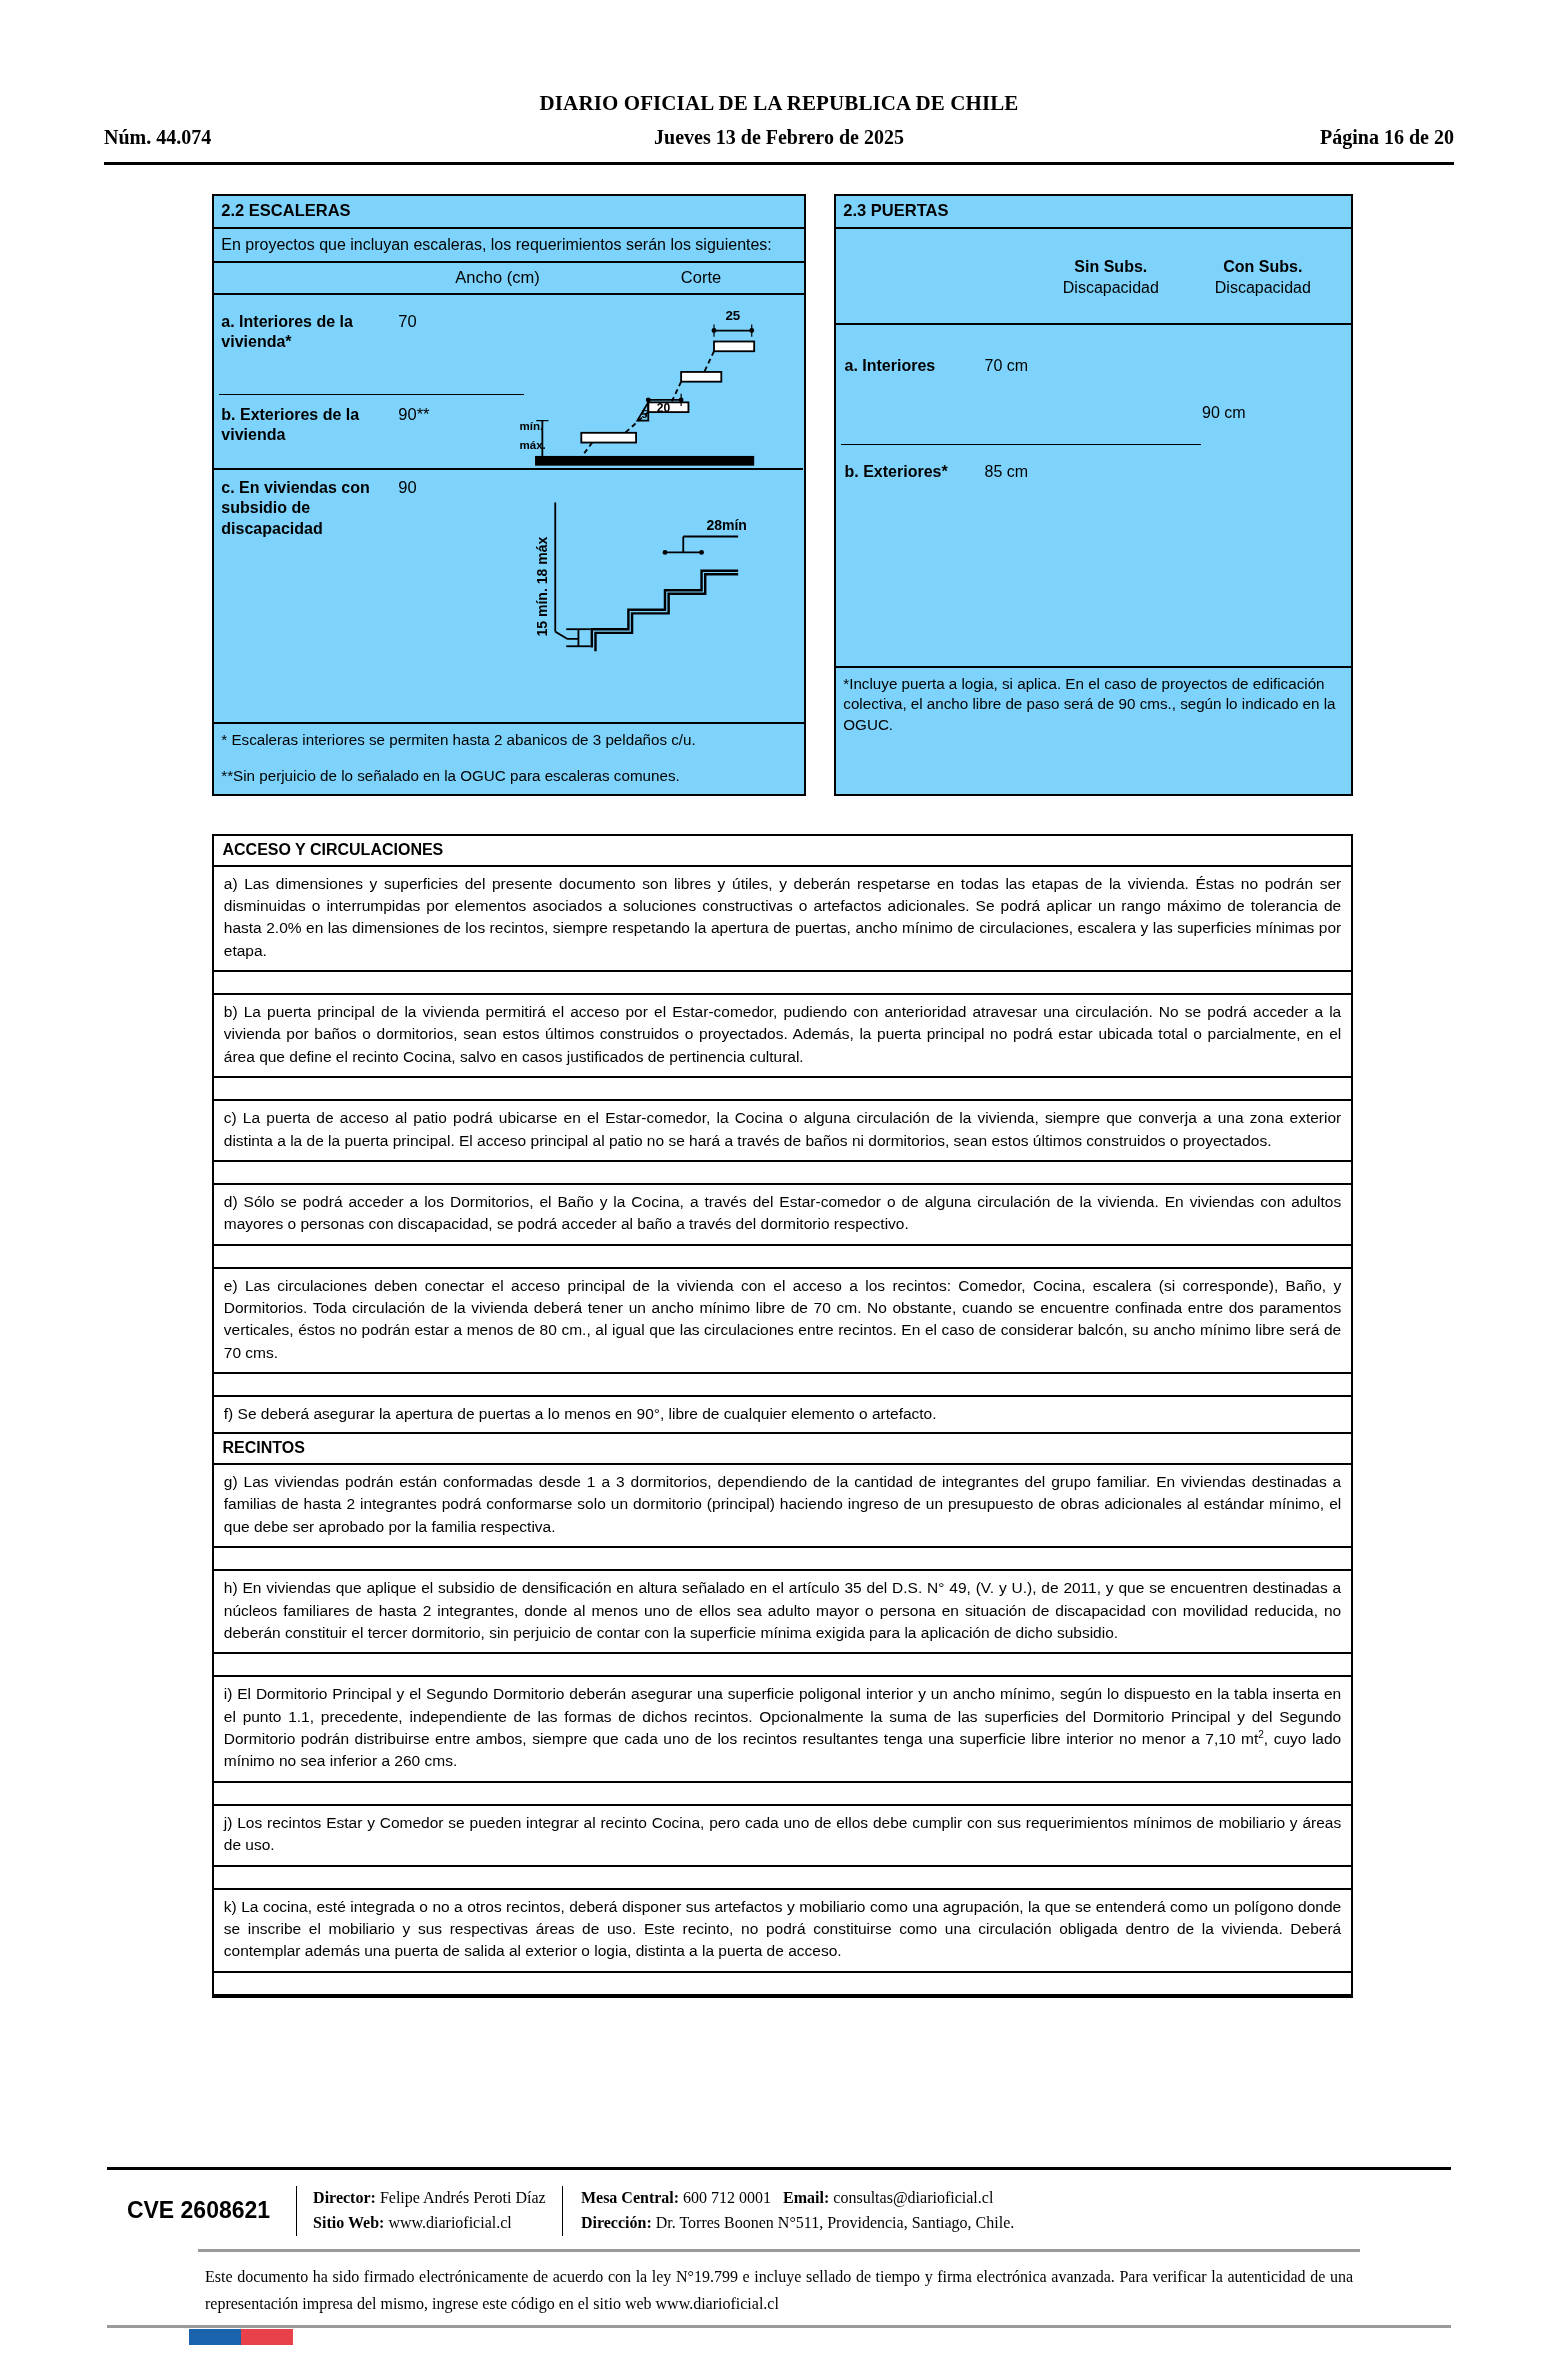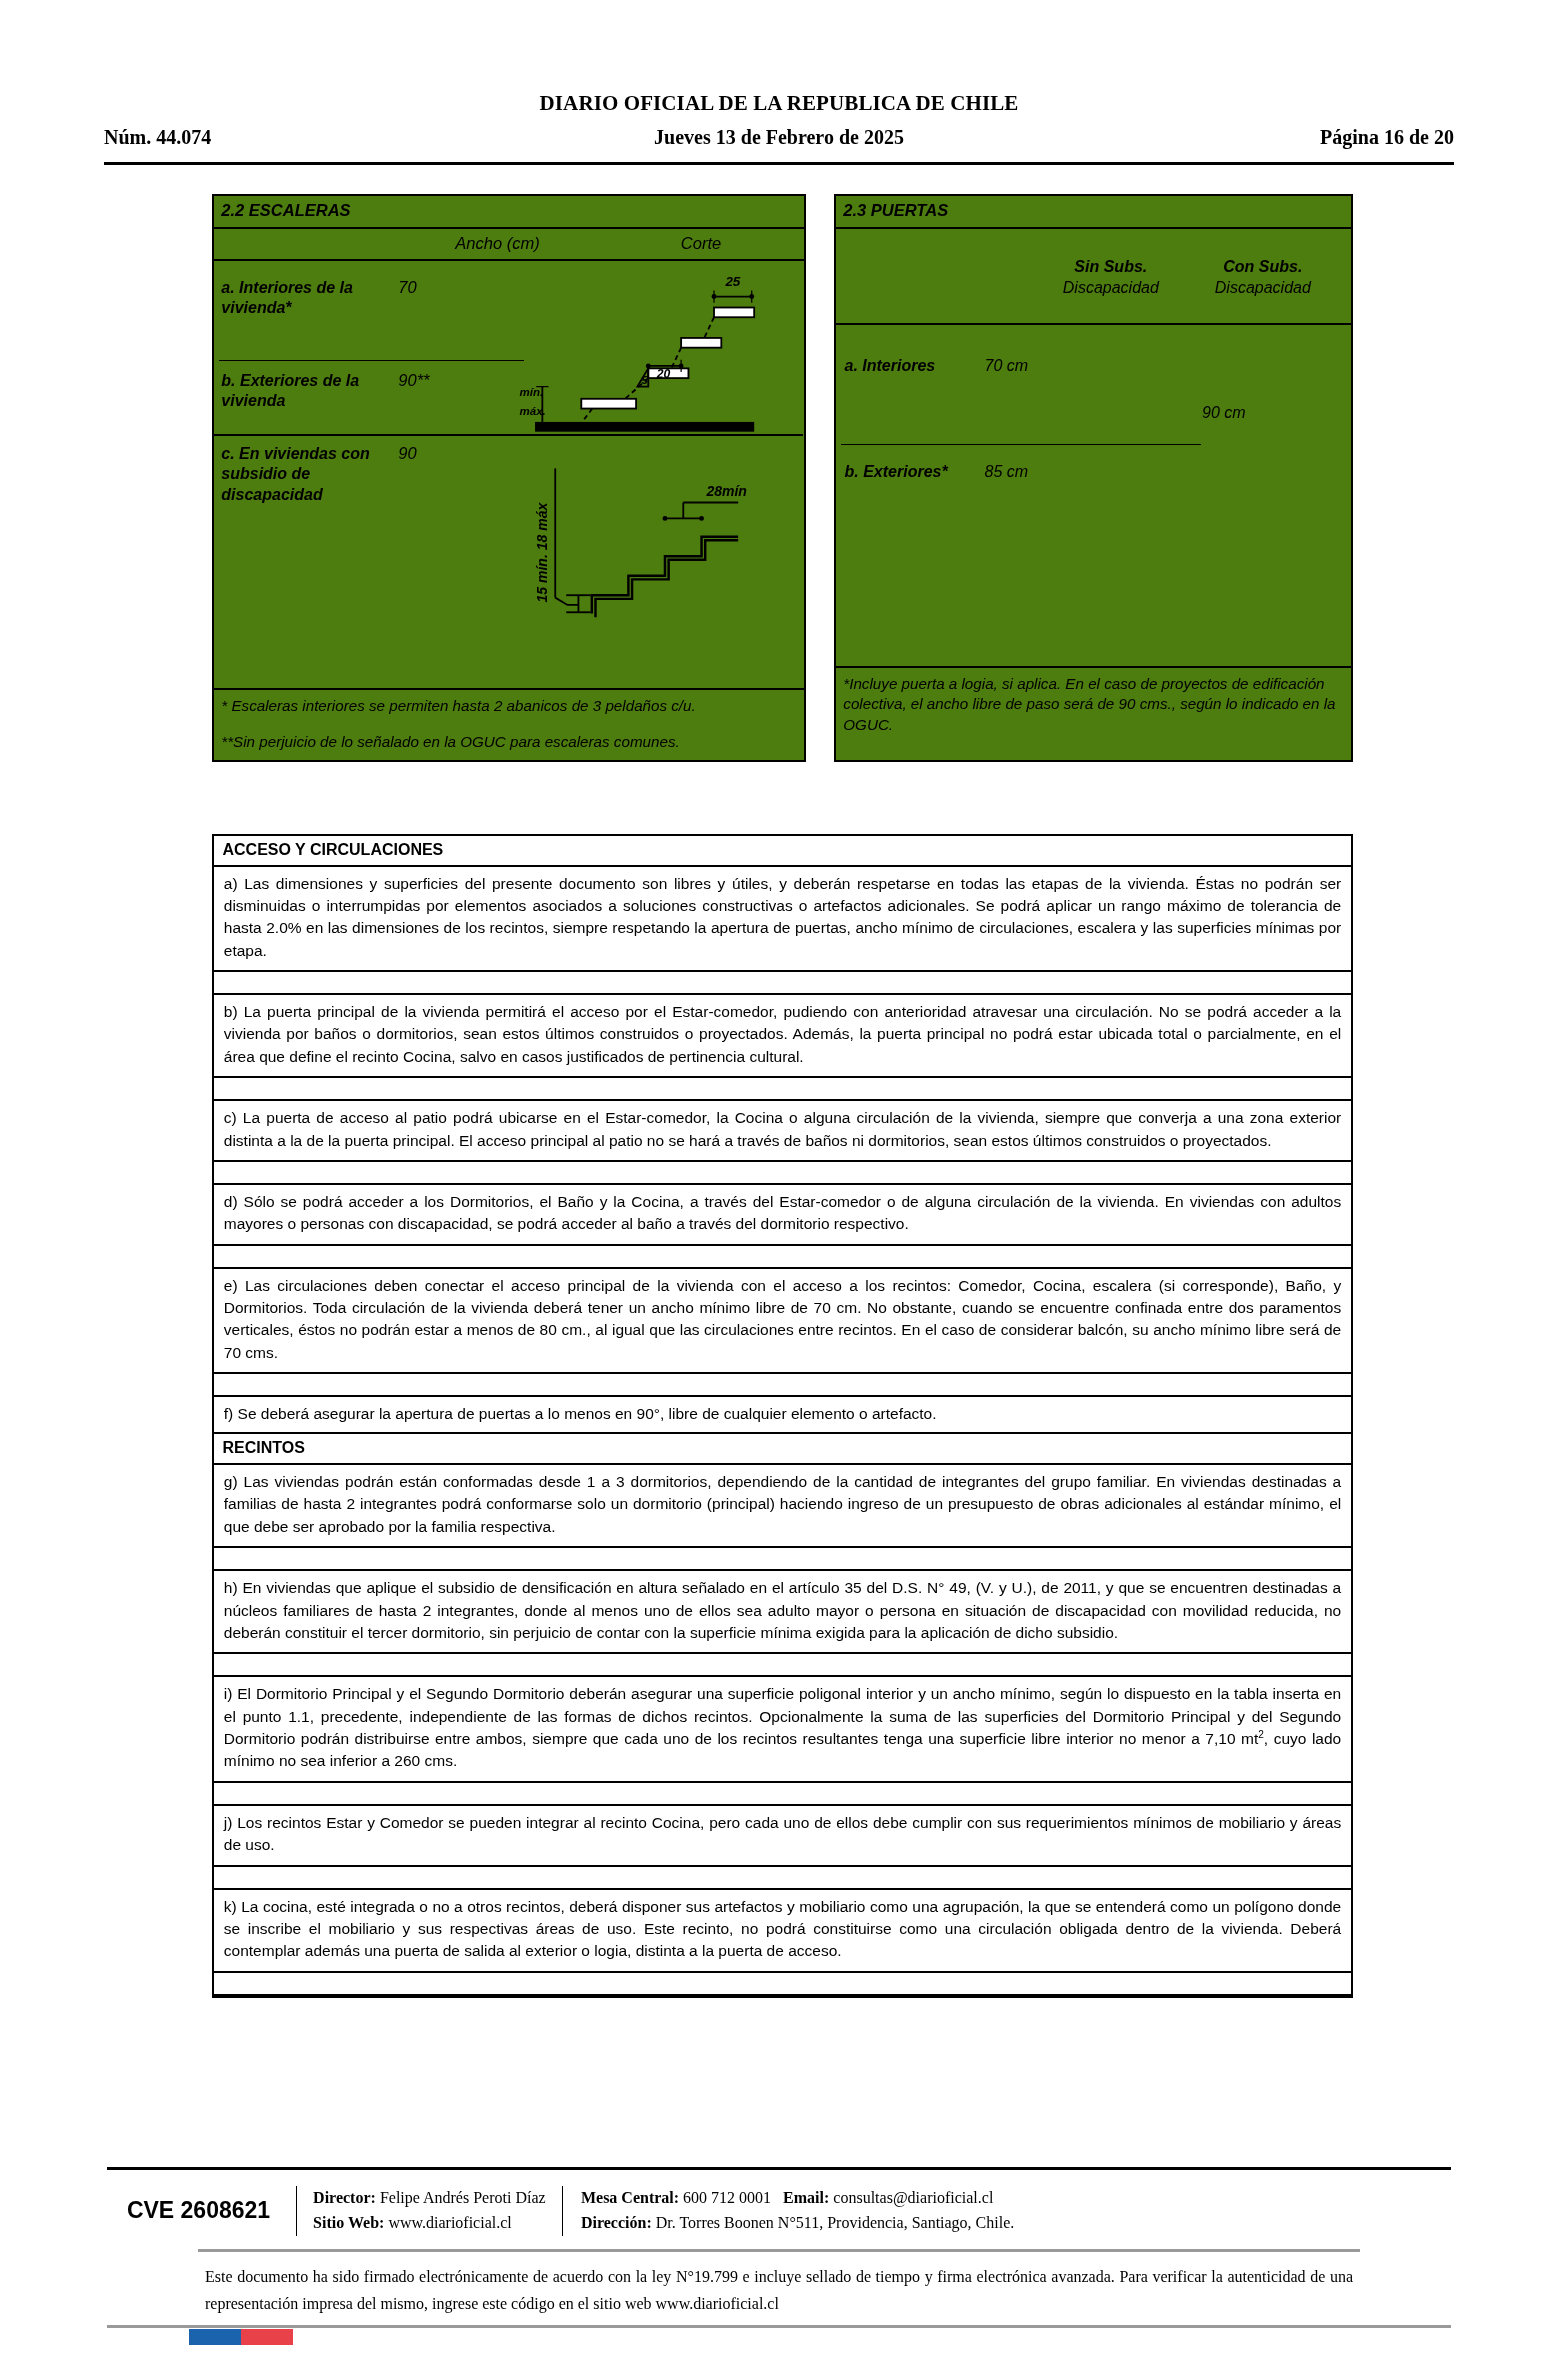--- a/index.html
+++ b/index.html
@@ -43,21 +43,21 @@
   }
 
   
   .top-tables {
     position: absolute;
     left: 212px; top: 194px;
     width: 1141px;
     display: flex;
     justify-content: space-between;
   }
-  .tbl { border: 2.4px solid #000; background:#4d7c0f; box-sizing:border-box;font-style:italic; }
+  .tbl { border: 2.4px solid #000; background:#7dd3fc; box-sizing:border-box; }
   .tbl-left  { width: 594px; }
   .tbl-right { width: 519px; }
 
   .tb-cell { border-bottom: 2.4px solid #000; padding: 4.9px 7.3px 6.1px 7.3px; box-sizing: border-box; }
   .tb-cell:last-child { border-bottom: none; }
   .tb-title { font-weight: bold; font-size: 16.5px; line-height: 1.2; }
   .tb-intro { font-size: 16px; line-height: 1.32; }
 
   
   .colhead { display:flex; border-bottom: 2.4px solid #000; }
@@ -174,20 +174,21 @@
     <div class="c-mid">Jueves 13 de Febrero de 2025</div>
     <div class="c-right">Página 16 de 20</div>
   </div>
   <div class="hdr-rule"></div>
 </div>
 
 <div class="top-tables">
 
   <div class="tbl tbl-left">
     <div class="tb-cell tb-title">2.2 ESCALERAS</div>
+    <div class="tb-cell tb-intro">En proyectos que incluyan escaleras, los requerimientos serán los siguientes:</div>
 
     <div class="colhead">
       <div class="ch-a"></div>
       <div class="ch-b">Ancho (cm)</div>
       <div class="ch-c">Corte</div>
     </div>
 
     <div class="lt-body">
 
       <div class="lt-row row-a">

